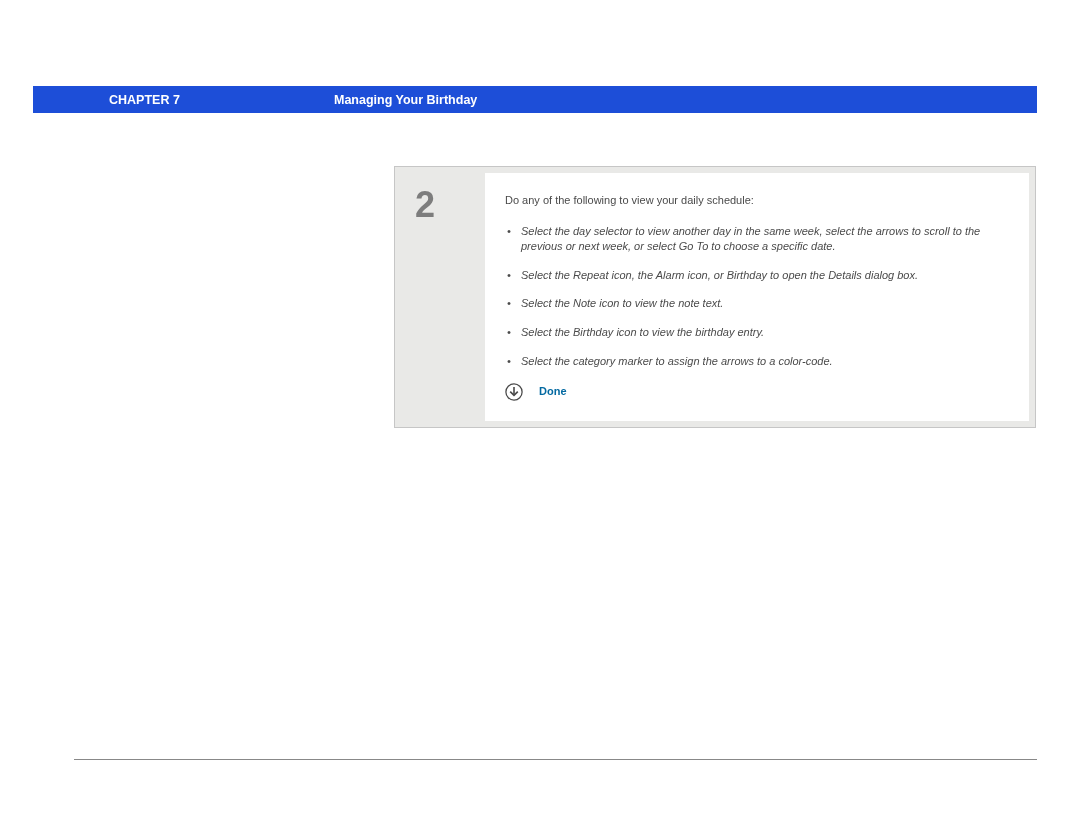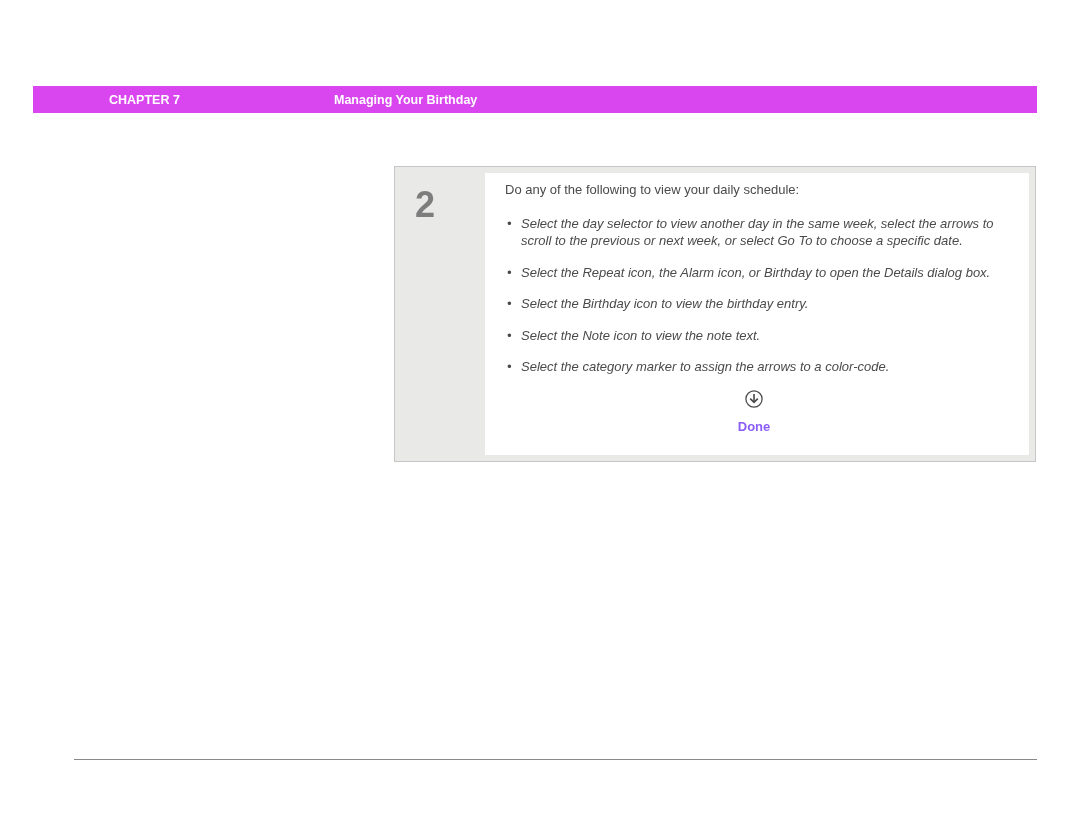--- a/index.html
+++ b/index.html
@@ -5,21 +5,21 @@
   * { box-sizing: border-box; margin: 0; padding: 0; }
   html, body { width: 1080px; height: 834px; background: #ffffff; font-family: Arial, Helvetica, sans-serif; color: #4a4a4a; }
   .page { position: relative; width: 1080px; height: 834px; }
 
   .header-bar {
     position: absolute;
     left: 33px;
     top: 86px;
     width: 1004px;
     height: 27px;
-    background: #d946ef;
+    background: #1d4ed8;
     display: flex;
     align-items: center;
     color: #ffffff;
     font-weight: bold;
     font-size: 12.5px;
   }
   .chapter-label { position: absolute; left: 76px; }
   .chapter-title { position: absolute; left: 301px; }
 
   .step-box {
@@ -40,30 +40,30 @@
     min-width: 84px;
     padding: 14px 0 0 14px;
     font-size: 36px;
     font-weight: bold;
     color: #7d7d7d;
     line-height: 1;
   }
   .step-body {
     flex: 1;
     background: #ffffff;
-    padding: 8px 26px 20px 20px;
-    font-size: 13px;
+    padding: 20px 26px 20px 20px;
+    font-size: 11px;
     line-height: 1.35;
     color: #4a4a4a;
   }
   .intro { margin-bottom: 16px; }
   ul.bullets { list-style: none; padding: 0; margin: 0; }
   ul.bullets li { position: relative; padding-left: 16px; margin-bottom: 14px; font-style: italic; }
   ul.bullets li::before { content: "•"; position: absolute; left: 2px; top: 0; color: #4a4a4a; }
-  .done-row { display: flex; align-items: center; gap: 10px; margin-top: 10px; font-weight: bold; color: #8b5cf6; flex-direction: column; }
+  .done-row { display: flex; align-items: center; gap: 16px; margin-top: 10px; font-weight: bold; color: #0369a1; }
   .done-icon { width: 18px; height: 18px; display: inline-flex; align-items: center; justify-content: center; }
 
   .footer-rule {
     position: absolute;
     left: 74px;
     top: 759px;
     width: 963px;
     height: 0;
     border-top: 1px solid #888888;
   }
@@ -93,22 +93,22 @@
   </div>
 
   <div class="step-box">
     <div class="step-inner">
       <div class="step-num-col">2</div>
       <div class="step-body">
         <div class="intro">Do any of the following to view your daily schedule:</div>
         <ul class="bullets">
           <li>Select the day selector to view another day in the same week, select the arrows to scroll to the previous or next week, or select Go To to choose a specific date.</li>
           <li>Select the Repeat icon, the Alarm icon, or Birthday to open the Details dialog box.</li>
+          <li>Select the Note icon to view the note text.</li>
           <li>Select the Birthday icon to view the birthday entry.</li>
-          <li>Select the Note icon to view the note text.</li>
           <li>Select the category marker to assign the arrows to a color-code.</li>
         </ul>
         <div class="done-row">
           <span class="done-icon">
             <svg viewBox="0 0 20 20" width="18" height="18">
               <circle cx="10" cy="10" r="9" fill="none" stroke="#4a4a4a" stroke-width="1.4"></circle>
               <line x1="10" y1="4.5" x2="10" y2="13" stroke="#4a4a4a" stroke-width="1.8"></line>
               <polyline points="5.8,9.6 10,13.8 14.2,9.6" fill="none" stroke="#4a4a4a" stroke-width="1.8"></polyline>
             </svg>
           </span>

